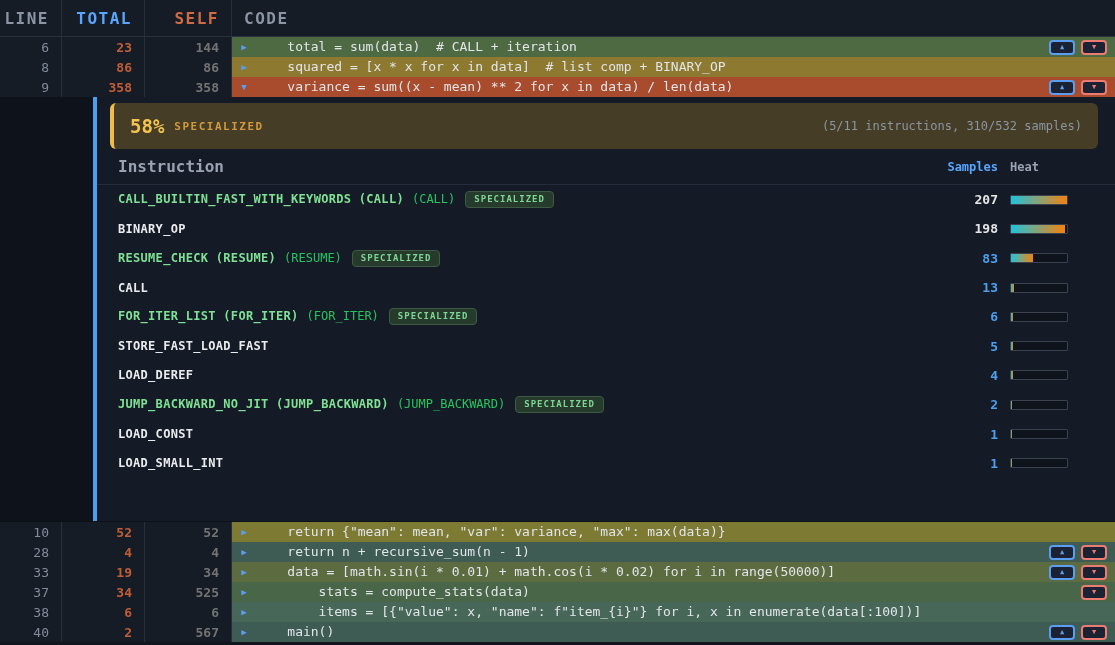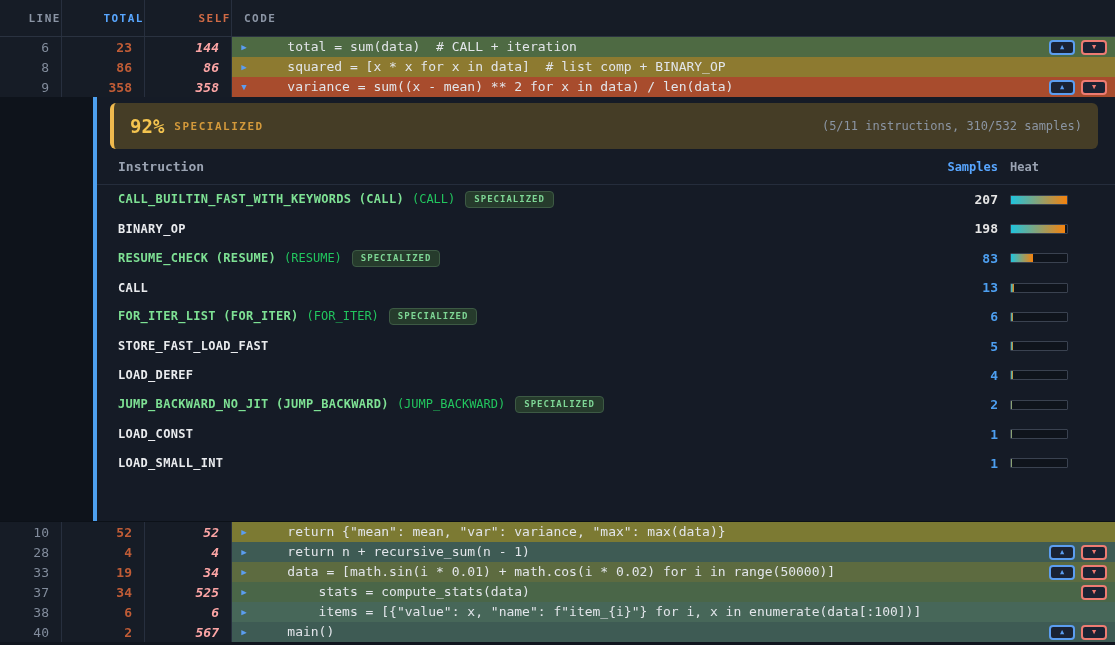--- a/index.html
+++ b/index.html
@@ -10,39 +10,39 @@
     font-family:"DejaVu Sans Mono","Liberation Mono",monospace;
     -webkit-font-smoothing:antialiased;
   }
   
   .thead{
     display:grid;grid-template-columns:62px 83px 87px 1fr;
     height:37px;background:#161c26;border-bottom:1px solid #2a3240;
   }
   .thead .hcell{
     display:flex;align-items:center;justify-content:flex-end;
-    padding-right:0;font-size:11px;font-weight:bold;letter-spacing:1.5px;
+    padding-right:12px;font-size:16px;font-weight:bold;letter-spacing:1.5px;
     color:#8b95a5;border-right:1px solid #272f3e;
   }
   .thead .hcell.code-h{justify-content:flex-start;padding-left:12px;border-right:none;}
   .hcell.self-h{color:#cf6a45;}
   .hcell.total-h{color:#58a6ff;}
   
   .code-row{
     display:grid;grid-template-columns:62px 83px 87px 1fr;height:20px;
   }
   .rowsblock .code-row + .code-row{box-shadow:0 -1px 0 rgba(10,14,20,.5);}
   .ncell{
     display:flex;align-items:center;justify-content:flex-end;
     padding-right:12px;font-size:13px;background:#161c26;
     border-right:1px solid #272f3e;
   }
   .ncell.line-c{color:#828c9c;}
   .ncell.self-c{color:#c05c36;font-weight:bold;}
-  .ncell.total-c{color:#fca5a5;font-weight:bold;font-style:italic;}
+  .ncell.total-c{color:#737373;font-weight:bold;}
   .ccell{display:flex;align-items:center;overflow:hidden;}
   .expander{
     width:24px;flex:0 0 24px;text-align:center;font-size:9px;color:#5b9df0;
     cursor:pointer;line-height:20px;
   }
   .codetext{
     white-space:pre;font-size:13px;color:#e2e5ea;line-height:20px;
   }
   .navbtns{margin-left:auto;display:flex;gap:6px;padding-right:8px;}
   .navbtn{
@@ -63,21 +63,21 @@
     display:flex;align-items:center;padding:0 16px 0 16px;
   }
   .pct{font-size:19px;font-weight:bold;color:#f4c44f;}
   .pct-label{margin-left:10px;font-size:11px;font-weight:bold;letter-spacing:1.5px;color:#d3993b;}
   .sum-stats{margin-left:auto;font-size:12px;color:#8b95a3;}
   .instr-head{
     height:36px;margin:0;padding:0 47px 0 21px;
     display:grid;grid-template-columns:1fr 80px 58px;column-gap:12px;
     align-items:center;border-bottom:1px solid #252d3c;
   }
-  .instr-head .ih-name{font-size:13px;font-weight:bold;color:#9aa3b2;}
+  .instr-head .ih-name{font-size:16px;font-weight:bold;color:#9aa3b2;}
   .instr-head .ih-samples{font-size:12px;font-weight:bold;color:#58a6ff;text-align:right;}
   .instr-head .ih-heat{font-size:12px;font-weight:bold;color:#9aa3b2;}
   .instr-row{
     height:29.3px;padding:0 47px 0 21px;
     display:grid;grid-template-columns:1fr 80px 58px;column-gap:12px;
     align-items:center;
   }
   .iname{font-size:12px;font-weight:bold;letter-spacing:.3px;color:#e9ebee;white-space:nowrap;overflow:hidden;}
   .iname.specialized-name{color:#7ee194;}
   .ibase{color:#22c55e;font-weight:normal;margin-left:8px;letter-spacing:0;}
@@ -144,21 +144,21 @@
         </div>
       </div>
     </div>
 
   <div class="panel-region">
     <div class="gutter"></div>
     <div class="indent-bar"></div>
     <div class="panel">
 
       <div class="summary">
-        <span class="pct">92%</span>
+        <span class="pct">58%</span>
         <span class="pct-label">SPECIALIZED</span>
         <span class="sum-stats">(5/11 instructions, 310/532 samples)</span>
       </div>
 
       <div class="instr-head">
         <span class="ih-name">Instruction</span>
         <span class="ih-samples">Samples</span>
         <span class="ih-heat">Heat</span>
       </div>
 

